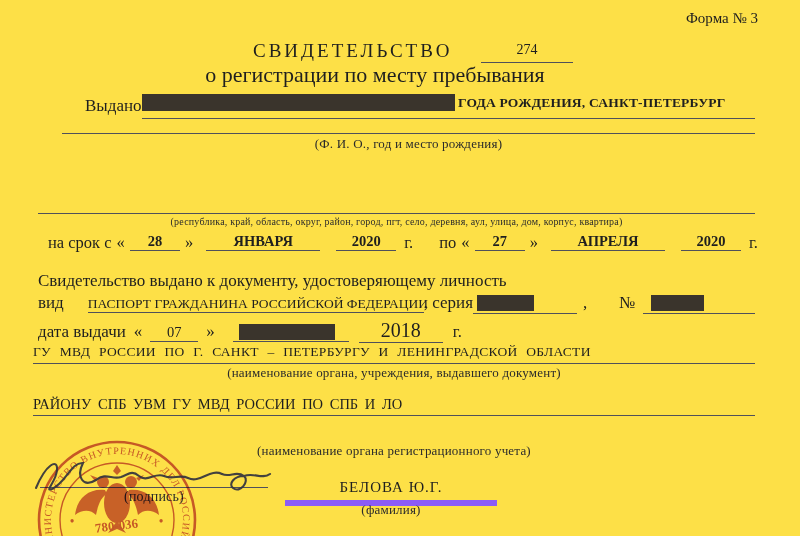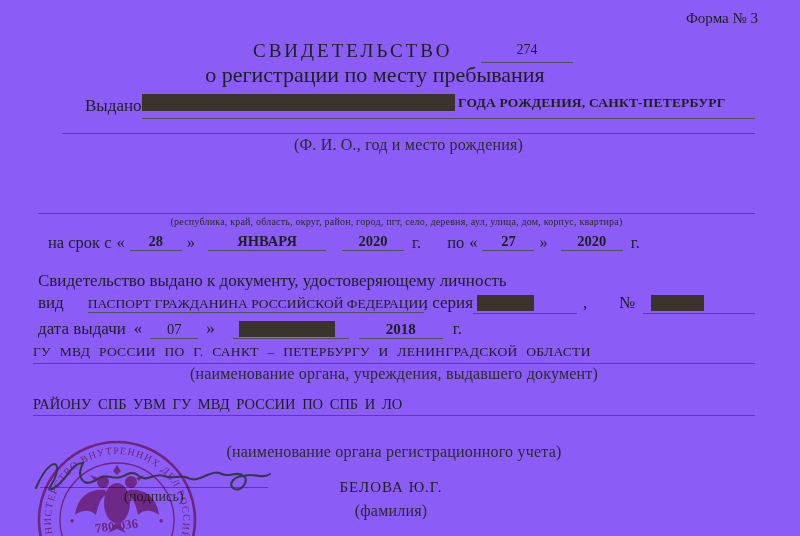--- a/index.html
+++ b/index.html
@@ -1,23 +1,23 @@
 <!DOCTYPE html>
 <html><head>
 <meta charset="utf-8">
 <style>
   html,body { margin:0; padding:0; background:#e8e8e4; }
   .page {
     position:relative; width:800px; height:536px; overflow:hidden;
-    background:#8b5cf6;
+    background:#fde047;
     font-family:"Liberation Serif", serif;
     color:#1f1f1f;
   }
   .abs { position:absolute; }
-  .caption { font-size:16px; color:#2b2b2b; text-align:center; letter-spacing:0.2px; }
+  .caption { font-size:13px; color:#2b2b2b; text-align:center; letter-spacing:0.2px; }
   .redact { display:inline-block; background:#3a342c; height:17px; vertical-align:-3px; }
 
   .form-no { top:10px; right:42px; font-size:15px; }
 
   .title { top:40px; left:253px; font-size:19px; letter-spacing:3px; }
   .cert-no-field { top:42px; left:481px; width:92px; height:20px; border-bottom:1px solid #50505a;
                    text-align:center; font-size:14px; }
   .subtitle { top:62px; left:200px; width:350px; text-align:center; font-size:22px; }
 
   .vydano-label { top:96px; left:85px; font-size:17px; }
@@ -63,39 +63,39 @@
   .num-field { flex:1; border-bottom:1px solid #50505a; text-align:left; padding-left:8px; }
   .num-field .redact { width:53px; height:16px; }
   .comma { margin:0 6px; }
 
   .date-row { top:319px; left:38px; display:flex; align-items:baseline; font-size:17px;
               white-space:nowrap; }
   .date-row .q { margin:0 8px; }
   .f-dday { width:48px; font-size:14.5px; font-weight:normal; }
   .f-dmonth { width:110px; margin:0 10px; text-align:left; padding-left:6px; }
   .f-dmonth .redact { width:96px; height:16px; }
-  .f-dyear { width:84px; font-size:15px; font-weight:bold; margin-right:10px; }
+  .f-dyear { width:84px; font-size:20px; font-weight:normal; margin-right:10px; }
 
   .gu-row { top:344px; left:33px; right:45px; height:19px; border-bottom:1px solid #50505a;
             font-size:13.5px; word-spacing:5px; letter-spacing:0.3px; white-space:nowrap; }
   .gu-caption { top:365px; left:33px; right:45px; }
 
   .nach-row { top:396px; left:33px; right:45px; display:flex; align-items:baseline;
               font-size:16px; white-space:nowrap; }
   .nach-value { flex:1; border-bottom:1px solid #50505a; font-size:14px; margin-left:8px;
                 padding-left:4px; word-spacing:2px; }
 
   .rayon-row { top:396px; left:33px; right:45px; height:19px; border-bottom:1px solid #50505a;
                font-size:14.5px; word-spacing:3px; white-space:nowrap; }
   .rayon-caption { top:443px; left:33px; right:45px; }
 
   .sig-line { top:470px; left:40px; width:228px; height:17px; border-bottom:1px solid #50505a; }
   .sig-caption { top:489px; left:40px; width:228px; font-size:14px; }
 
-  .name-field { top:479px; left:285px; width:212px; height:21px; border-bottom:1px solid #8b5cf6;
+  .name-field { top:479px; left:285px; width:212px; height:21px; border-bottom:6px solid #8b5cf6;
                 text-align:center; font-size:15px; letter-spacing:1px; }
   .name-caption { top:502px; left:285px; width:212px; }
 
   .stamp { top:435px; left:32px; width:170px; height:170px; mix-blend-mode:multiply; opacity:0.88; }
   .signature { top:450px; left:28px; width:255px; height:55px; }
 </style>
 </head>
 <body>
 
 <div class="page">
@@ -122,20 +122,21 @@
     <span class="q">«</span>
     <span class="f f-day">28</span>
     <span class="q">»</span>
     <span class="f f-month">ЯНВАРЯ</span>
     <span class="f f-year">2020</span>
     <span class="g-suffix">г.</span>
     <span class="po">по</span>
     <span class="q">«</span>
     <span class="f f-day">27</span>
     <span class="q">»</span>
+    <span class="f f-month">АПРЕЛЯ</span>
     <span class="f f-year">2020</span>
     <span class="g-suffix">г.</span>
   </div>
 
   <div class="abs doc-intro">Свидетельство выдано к документу, удостоверяющему личность</div>
 
   <div class="abs vid-row">
     <span>вид</span>
     <span class="vid-type">ПАСПОРТ ГРАЖДАНИНА РОССИЙСКОЙ ФЕДЕРАЦИИ</span>
     <span>, серия</span>

